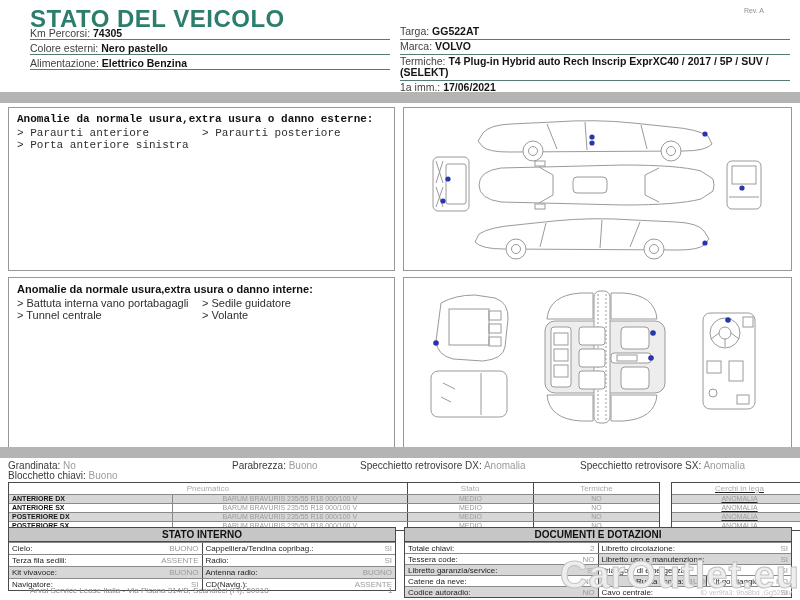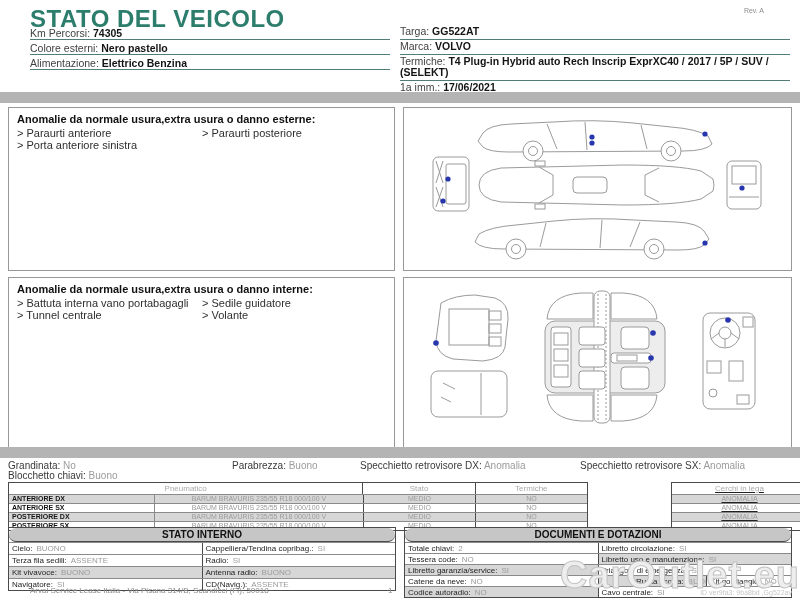--- a/index.html
+++ b/index.html
@@ -19,21 +19,21 @@
   .irow .lbl{color:#3f3f3f;}
   .irow .val{color:#141414;font-weight:bold;}
   .info-left .irow{padding:3px 0 0 0;}
 
   
   .bar{position:absolute;left:0;width:800px;height:11px;background:#b4b4b4;}
   .bar1{top:92px;} .bar2{top:447px;}
 
   
   .box{position:absolute;border:1px solid #989898;background:#fff;box-sizing:border-box;}
-  .bx-ext-t{left:8px;top:107px;width:387px;height:164px;}
+  .bx-ext-t{left:8px;top:107px;width:387px;height:164px;font-family:Liberation Mono, monospace;}
   .bx-ext-d{left:403px;top:107px;width:389px;height:164px;}
   .bx-int-t{left:8px;top:277px;width:387px;height:177px;}
   .bx-int-d{left:403px;top:277px;width:389px;height:177px;}
   .bx-title{font-weight:bold;font-size:11px;color:#111;padding:5px 8px 2px 8px;}
   .bx-cols{display:flex;padding:0 8px;}
   .bx-col1{width:185px;} .bx-col2{flex:1;}
   .bx-item{font-size:11px;color:#2f2f2f;line-height:12px;}
   .dgwrap{display:flex;align-items:center;justify-content:center;height:100%;}
 
   
@@ -44,46 +44,46 @@
 
   
   .cond{position:absolute;left:8px;top:460px;width:784px;height:21px;font-size:10px;}
   .cond span.item{position:absolute;white-space:nowrap;}
   .cnd0{left:0;top:0;} .cnd1{left:224px;top:0;} .cnd2{left:352px;top:0;}
   .cnd3{left:572px;top:0;} .cnd4{left:0;top:10px;}
   .cl{color:#3a3a3a;} .cv{color:#9b9b9b;}
 
   
   .tyres{position:absolute;left:8px;top:482px;width:784px;font-size:7px;}
-  .ty-main{position:absolute;left:0;top:0;width:580px;border:1px solid #4a4a4a;box-sizing:border-box;}
+  .ty-main{position:absolute;left:0;top:0;width:652px;border:1px solid #4a4a4a;box-sizing:border-box;}
   .ty-cerchi{position:absolute;left:663px;top:0;width:137px;border:1px solid #4a4a4a;box-sizing:border-box;text-decoration:underline;}
   .t-row{display:flex;height:8px;align-items:center;border-top:1px solid #8a8a8a;}
   .t-head{display:flex;height:11px;align-items:center;}
   .t-head .th{color:#a9a9a9;font-size:8px;text-align:center;}
   .c-pneu{width:400px;} .c-st{width:126px;border-left:1px solid #4a4a4a;align-self:stretch;line-height:11px;}
   .c-tm{width:126px;border-left:1px solid #4a4a4a;align-self:stretch;line-height:11px;}
   .td{color:#9b9b9b;text-align:center;align-self:stretch;line-height:8px;}
   .d-pos{width:164px;text-align:left;color:#141414;font-weight:bold;padding-left:3px;box-sizing:border-box;}
   .d-tyre{width:236px;border-left:1px solid #8a8a8a;}
   .d-st{width:126px;border-left:1px solid #4a4a4a;}
   .d-tm{width:126px;border-left:1px solid #4a4a4a;}
   .cer-h{height:11px;line-height:11px;text-align:center;color:#a9a9a9;font-size:8px;}
   .cer-r{height:8px;line-height:8px;text-align:center;color:#9b9b9b;border-top:1px solid #8a8a8a;}
   .sh{background:#d7d7d7;}
 
   
   .btab{position:absolute;border:1px solid #4a4a4a;box-sizing:border-box;font-size:8px;}
   .btab-l{left:8px;top:527px;width:388px;}
   .btab-r{left:404px;top:527px;width:388px;}
   .btab .hd{background:#c6c6c6;text-align:center;font-weight:bold;color:#111;
-            font-size:10px;height:13px;line-height:13px;border-bottom:1px solid #4a4a4a;border-radius:7px;}
+            font-size:10px;height:13px;line-height:13px;border-bottom:1px solid #4a4a4a;}
   .brow{display:flex;height:11px;border-top:1px solid #8a8a8a;}
   .brow:first-of-type{border-top:none;}
   .btab-r .brow{height:10px;}
-  .bcell{flex:1;display:flex;justify-content:flex-start;align-items:center;
+  .bcell{flex:1;display:flex;justify-content:space-between;align-items:center;
          padding:0 3px;border-left:1px solid #4a4a4a;overflow:hidden;white-space:nowrap;}
   .bcell:first-child{border-left:none;}
   .bcell .bl{color:#242424;} .bcell .bv{color:#9b9b9b;padding-left:4px;}
   .w50{flex:0 0 50%;box-sizing:border-box;} .w28{flex:0 0 28%;box-sizing:border-box;padding-left:37px;} .w22{flex:0 0 22%;box-sizing:border-box;}
 
   
   .foot-co{position:absolute;left:30px;top:586px;font-size:8px;color:#8a8a8a;}
   .foot-pg{position:absolute;left:388px;top:586px;font-size:8px;color:#8a8a8a;}
   .foot-id{position:absolute;right:8px;top:589px;font-size:7px;color:#c6c6c6;}
   .wm{position:absolute;right:0px;top:554px;font-size:38px;font-weight:bold;

